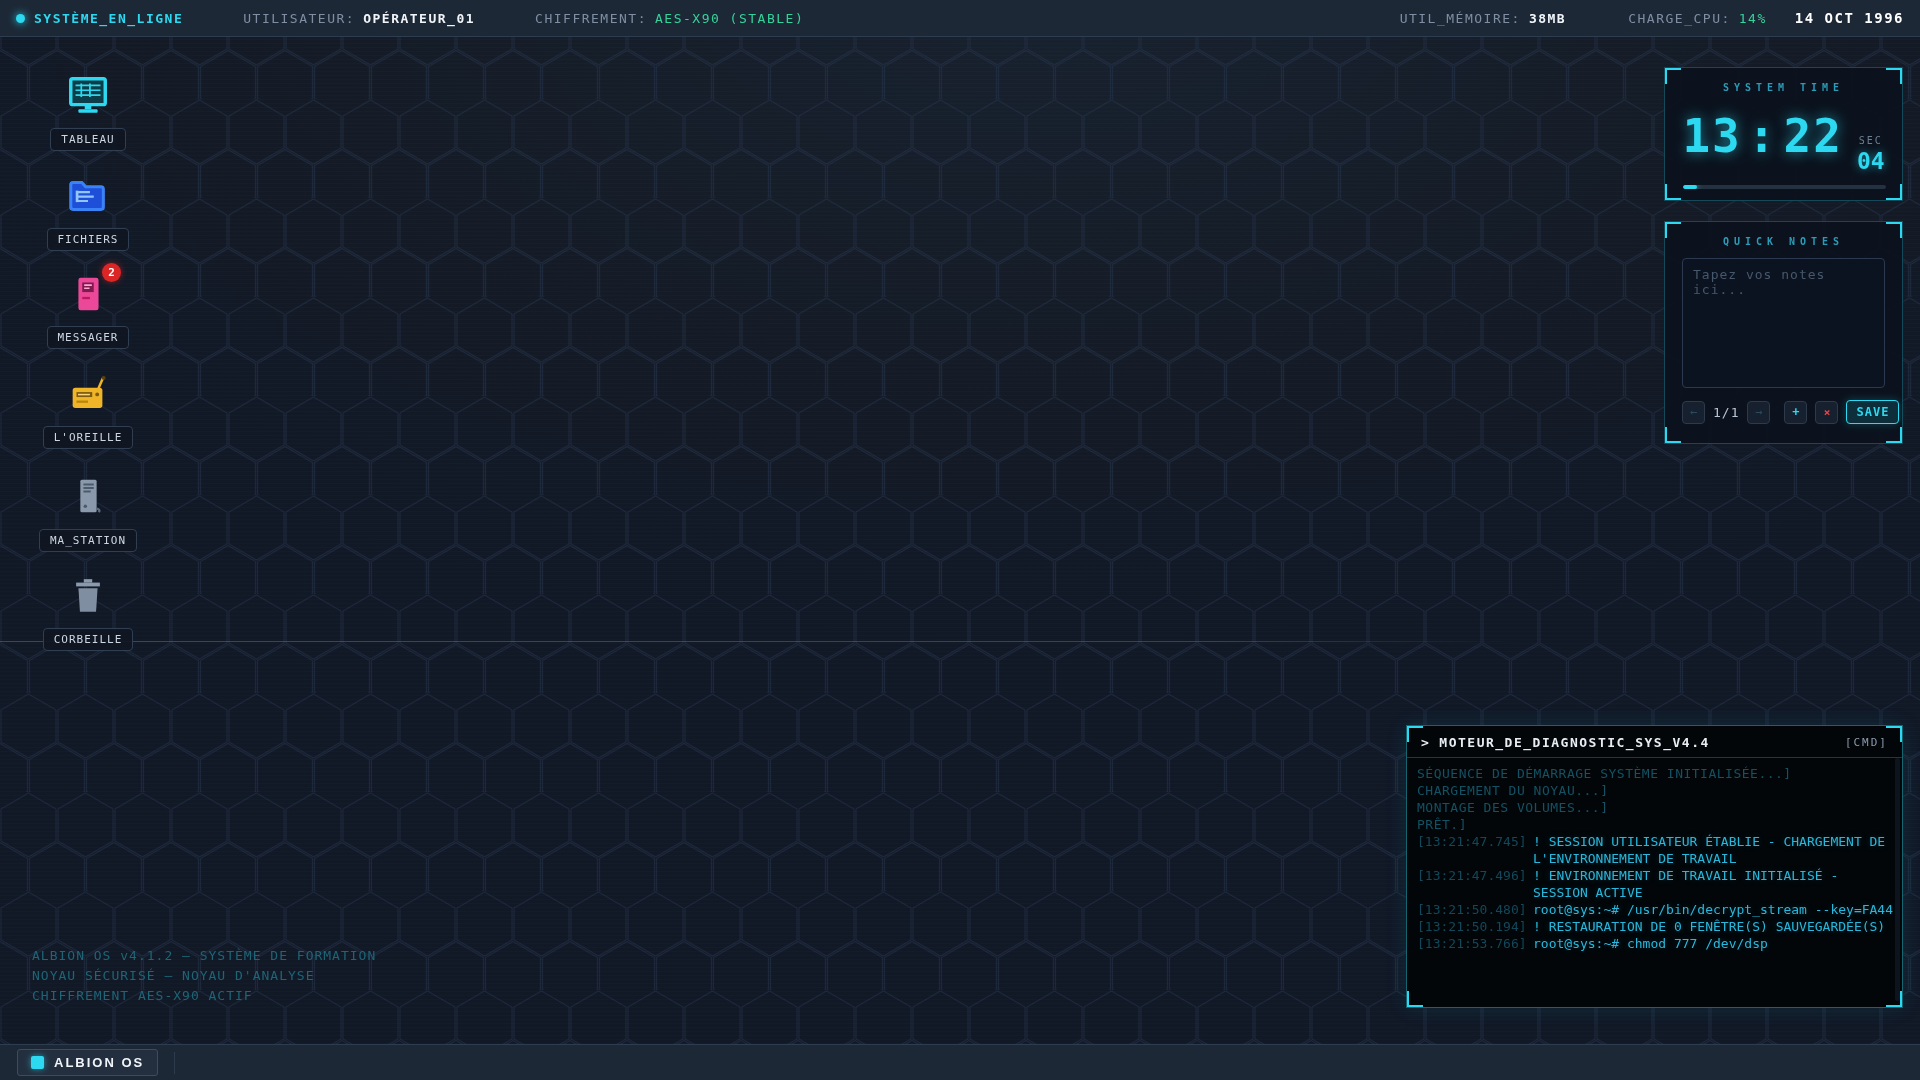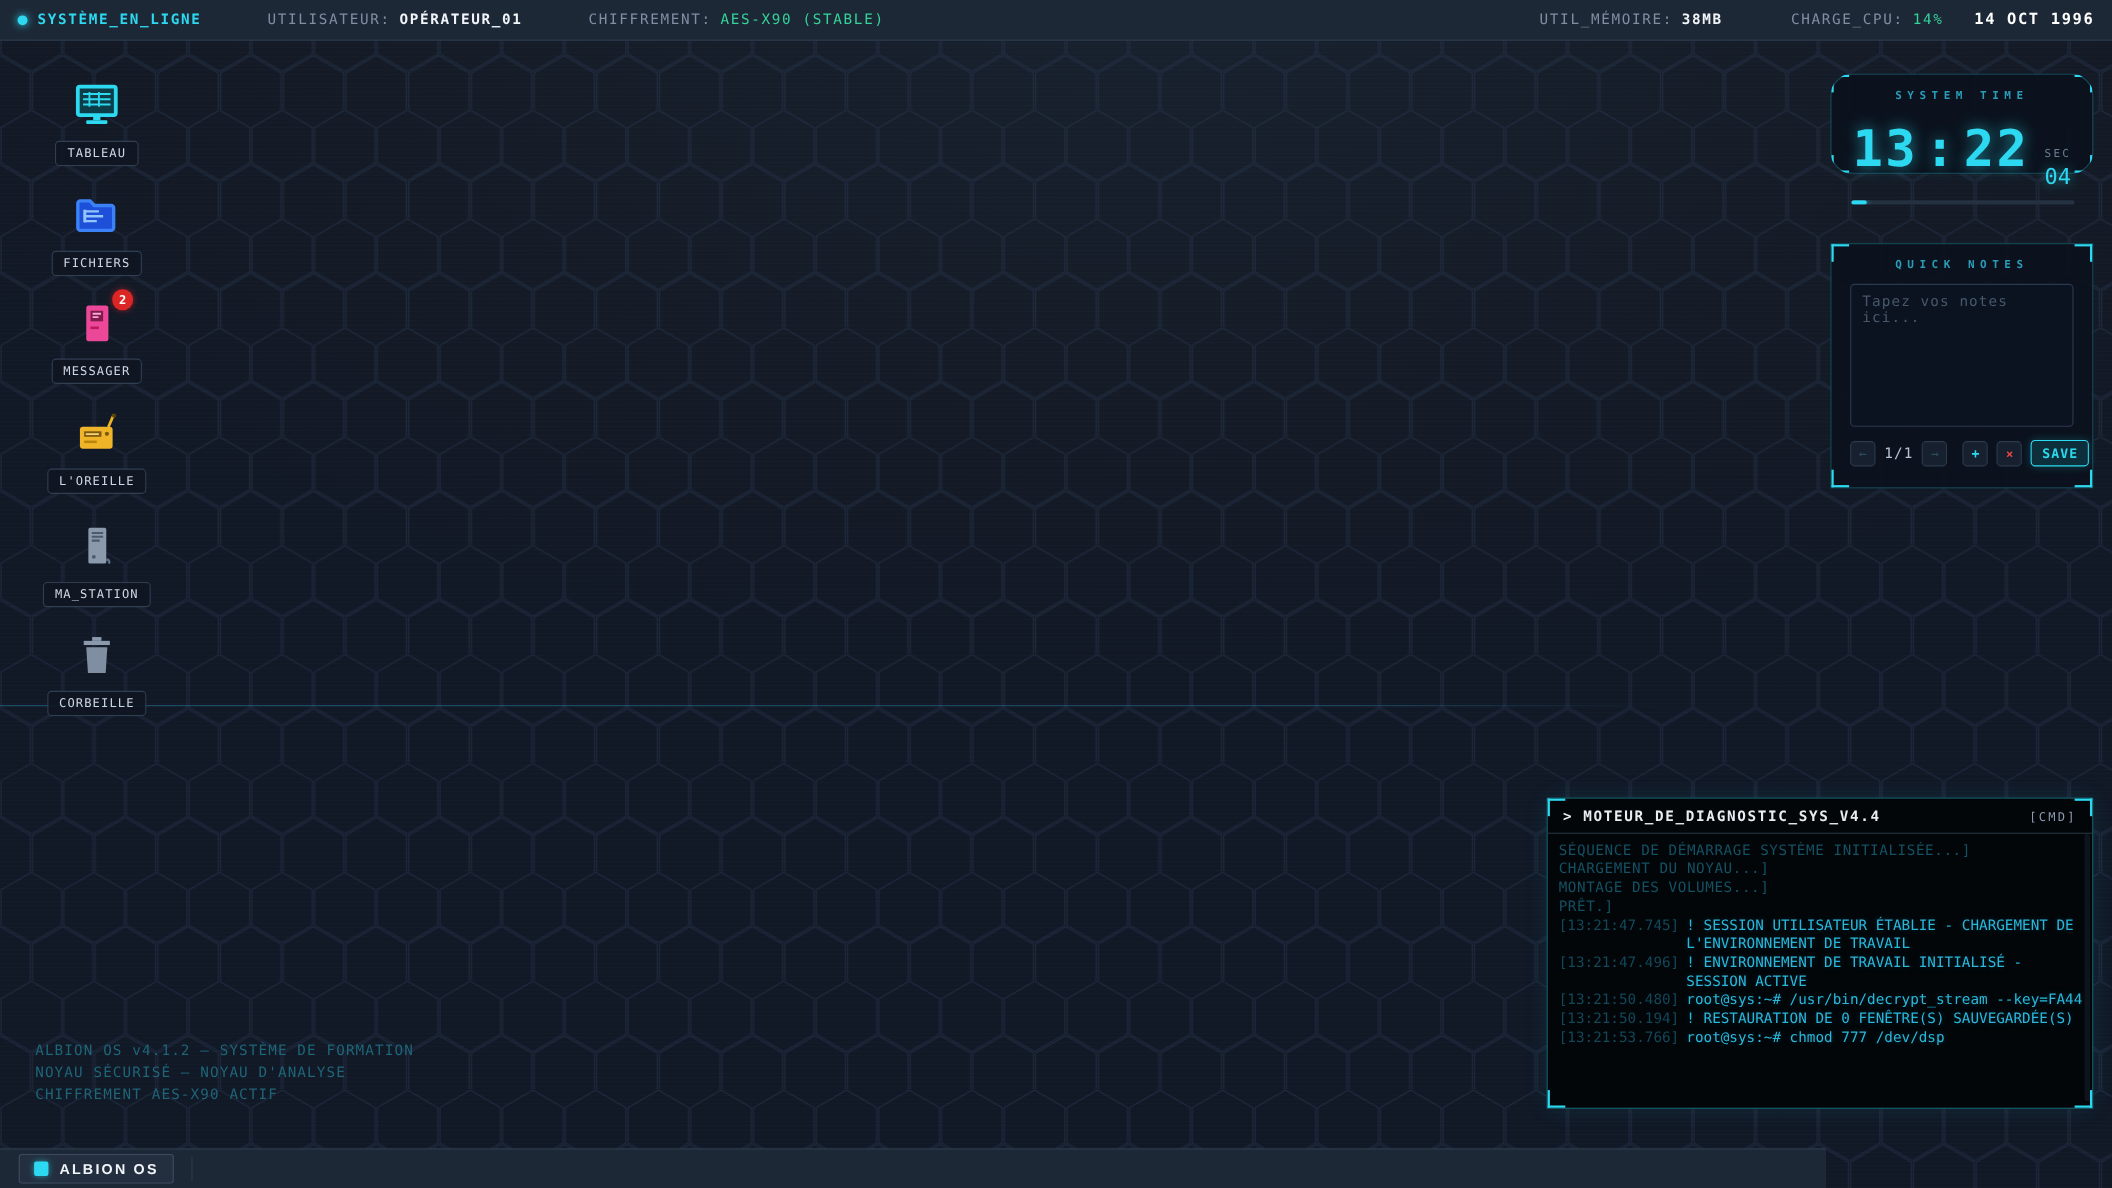--- a/index.html
+++ b/index.html
@@ -51,27 +51,27 @@
     background-repeat:no-repeat;
     background-image:
       linear-gradient(var(--accent),var(--accent)),linear-gradient(var(--accent),var(--accent)),
       linear-gradient(var(--accent),var(--accent)),linear-gradient(var(--accent),var(--accent)),
       linear-gradient(var(--accent),var(--accent)),linear-gradient(var(--accent),var(--accent)),
       linear-gradient(var(--accent),var(--accent)),linear-gradient(var(--accent),var(--accent));
     background-position:left top,left top,right top,right top,left bottom,left bottom,right bottom,right bottom;
     background-size:16px 2px,2px 16px,16px 2px,2px 16px,16px 2px,2px 16px,16px 2px,2px 16px;}
   .panel-title{text-align:center;font-size:10px;letter-spacing:5px;color:#2b9cb8;font-weight:bold;}
   
-  .clock{left:1664px;top:67px;width:239px;height:91px;padding:14px 18px 12px;border-radius:20px;}
+  .clock{left:1664px;top:67px;width:239px;height:134px;padding:14px 18px 12px;}
   .clock-row{display:flex;align-items:center;justify-content:center;gap:14px;margin-top:6px;}
   .clock-digits{font-size:46px;font-weight:bold;color:var(--accent);letter-spacing:2px;
     text-shadow:0 0 14px rgba(45,217,240,0.65);display:flex;align-items:center;gap:6px;line-height:1;}
   .sec-block{display:flex;flex-direction:column;align-items:center;line-height:1;margin-top:2px;}
   .sec-label{font-size:10px;letter-spacing:2px;color:#6b7f93;margin-bottom:4px;margin-top:35px;}
-  .sec-value{font-size:20px;font-weight:normal;color:var(--accent);text-shadow:0 0 10px rgba(45,217,240,0.6);}
+  .sec-value{font-size:23px;font-weight:bold;color:var(--accent);text-shadow:0 0 10px rgba(45,217,240,0.6);}
   .sec-track{margin:12px auto 0;width:203px;height:4px;border-radius:2px;background:#243140;overflow:hidden;}
   .sec-fill{height:100%;background:var(--accent);border-radius:2px;box-shadow:0 0 6px var(--accent);}
   
   .notes{left:1664px;top:221px;width:239px;height:223px;padding:14px 17px 12px;display:flex;flex-direction:column;}
   .notes textarea{margin-top:11px;width:100%;height:130px;resize:none;background:#0c1320;
     border:1px solid #2b3950;border-radius:4px;color:#9fb0c3;font-family:inherit;font-size:13px;
     letter-spacing:1px;padding:8px 10px;outline:none;}
   .notes textarea::placeholder{color:#46586c;}
   .notes-controls{display:flex;align-items:center;margin-top:12px;gap:8px;}
   .nbtn{height:23px;min-width:23px;background:#16202e;border:1px solid #2c3a4c;border-radius:4px;
@@ -92,21 +92,21 @@
   .term-body{padding:7px 6px 7px 10px;font-size:13px;line-height:17px;height:243px;overflow:hidden;position:relative;}
   .bootline{color:#145163;letter-spacing:0.5px;}
   .logline{display:flex;align-items:flex-start;}
   .logline .ts{color:#12485a;width:116px;flex-shrink:0;}
   .logline .msg{color:#29b8dc;flex:1;text-shadow:0 0 6px rgba(41,184,220,0.25);}
   .term-scroll{position:absolute;right:2px;top:0;width:5px;height:100%;background:#0d141d;border-radius:2px;}
   
   .footer-info{position:absolute;left:32px;top:946px;font-size:13px;line-height:20px;
     color:#1e6577;letter-spacing:1px;}
   
-  .taskbar{position:absolute;left:0;top:1044px;width:1660px;height:36px;background:var(--bar-bg);
+  .taskbar{position:absolute;left:0;top:1044px;width:1920px;height:36px;background:var(--bar-bg);
     border-top:1px solid var(--bar-border);display:flex;align-items:center;padding:0 17px;}
   .start-btn{height:27px;padding:0 13px;background:#232f3f;border:1px solid #3c4c60;border-radius:3px;
     display:flex;align-items:center;gap:10px;cursor:pointer;}
   .start-sq{width:13px;height:13px;background:var(--accent);border-radius:2px;box-shadow:0 0 6px rgba(45,217,240,0.6);}
   .start-txt{color:#f1f5f9;font-weight:bold;font-size:13px;letter-spacing:2px;}
   .task-divider{width:1px;height:22px;background:#2e3b4c;margin-left:16px;}
 </style>
 </head>
 <body>
 

